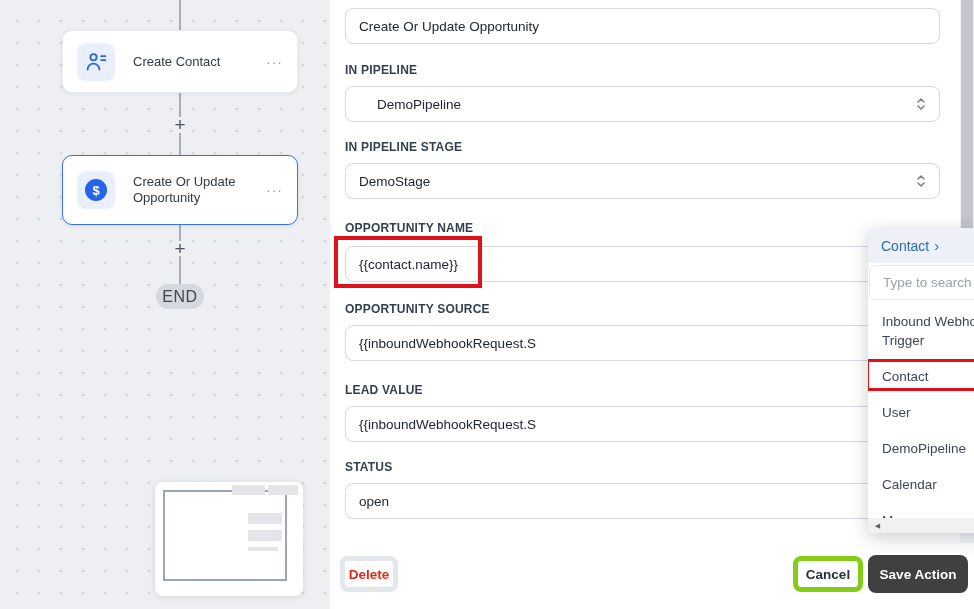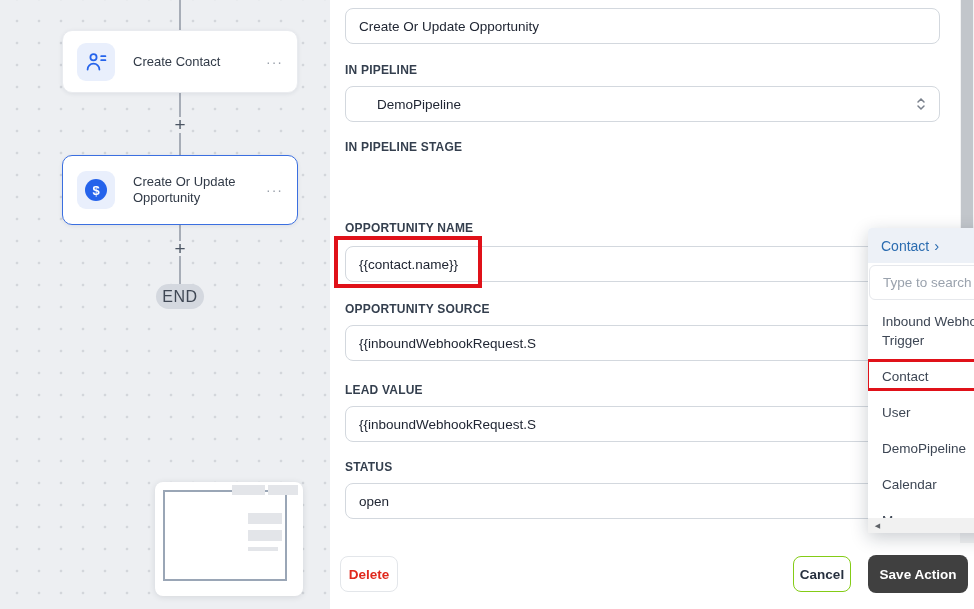--- a/index.html
+++ b/index.html
@@ -66,25 +66,25 @@
 
   .annotation { position:absolute; border:4px solid #e01119; pointer-events:none; z-index:30; }
 
   
   .panel-scroll { position:absolute; right:0; top:0; width:14px; height:543px; background:#f2f3f4; }
   .panel-scroll .thumb { position:absolute; left:1px; top:0; width:12px; height:348px; background:#c2c6cb; }
 
   
   .btn {
     position:absolute; height:36px; border-radius:8px; background:#fff;
-    border:1px solid #84cc16; font-family:"Liberation Sans", sans-serif;
+    border:5px solid #84cc16; font-family:"Liberation Sans", sans-serif;
     font-size:13.5px; font-weight:bold; cursor:pointer;
   }
   .btn-delete { left:10px; top:556px; width:58px; color:#e0281c; border-color:#e3e6ea; }
-  .btn-cancel { left:463px; top:556px; width:58px; color:#27303f; }
+  .btn-cancel { left:463px; top:556px; width:70px; color:#27303f; }
   .btn-save   { left:538px; top:555px; width:100px; height:38px; color:#fff; background:#404040; border:none; }
 
   
   .popup {
     position:absolute; left:538px; top:228px; width:402px; height:305px;
     background:#fff; border-radius:4px; box-shadow:0 5px 18px rgba(20,30,50,.22);
     z-index:10;
   }
   .popup-header {
     height:35px; background:#edf1f7; border-radius:4px 4px 0 0;
@@ -169,20 +169,29 @@
       <span>DemoPipeline</span>
       <span class="chev-updown">
         <svg width="10" height="14" viewBox="0 0 10 14" fill="none" stroke="#7a818c" stroke-width="1.5" stroke-linecap="round">
           <path d="M2 5 L5 2 L8 5"></path>
             <path d="M2 9 L5 12 L8 9"></path>
         </svg>
       </span>
     </div>
 
     <div class="field-label" style="top:140px;">IN PIPELINE STAGE</div>
+    <div class="select-box" style="top:163px;">
+      <span>DemoStage</span>
+      <span class="chev-updown">
+        <svg width="10" height="14" viewBox="0 0 10 14" fill="none" stroke="#7a818c" stroke-width="1.5" stroke-linecap="round">
+          <path d="M2 5 L5 2 L8 5"></path>
+            <path d="M2 9 L5 12 L8 9"></path>
+        </svg>
+      </span>
+    </div>
 
     <div class="field-label" style="top:221px;">OPPORTUNITY NAME</div>
     <input class="txt-input" style="top: 246px;" value="{{contact.name}}">
     <div class="annotation" style="left:4px; top:236px; width:148px; height:52px;"></div>
 
     <div class="field-label" style="top:302px;">OPPORTUNITY SOURCE</div>
     <input class="txt-input" style="top: 325px;" value="{{inboundWebhookRequest.S">
 
     <div class="field-label" style="top:383px;">LEAD VALUE</div>
     <input class="txt-input" style="top: 406px;" value="{{inboundWebhookRequest.S">

